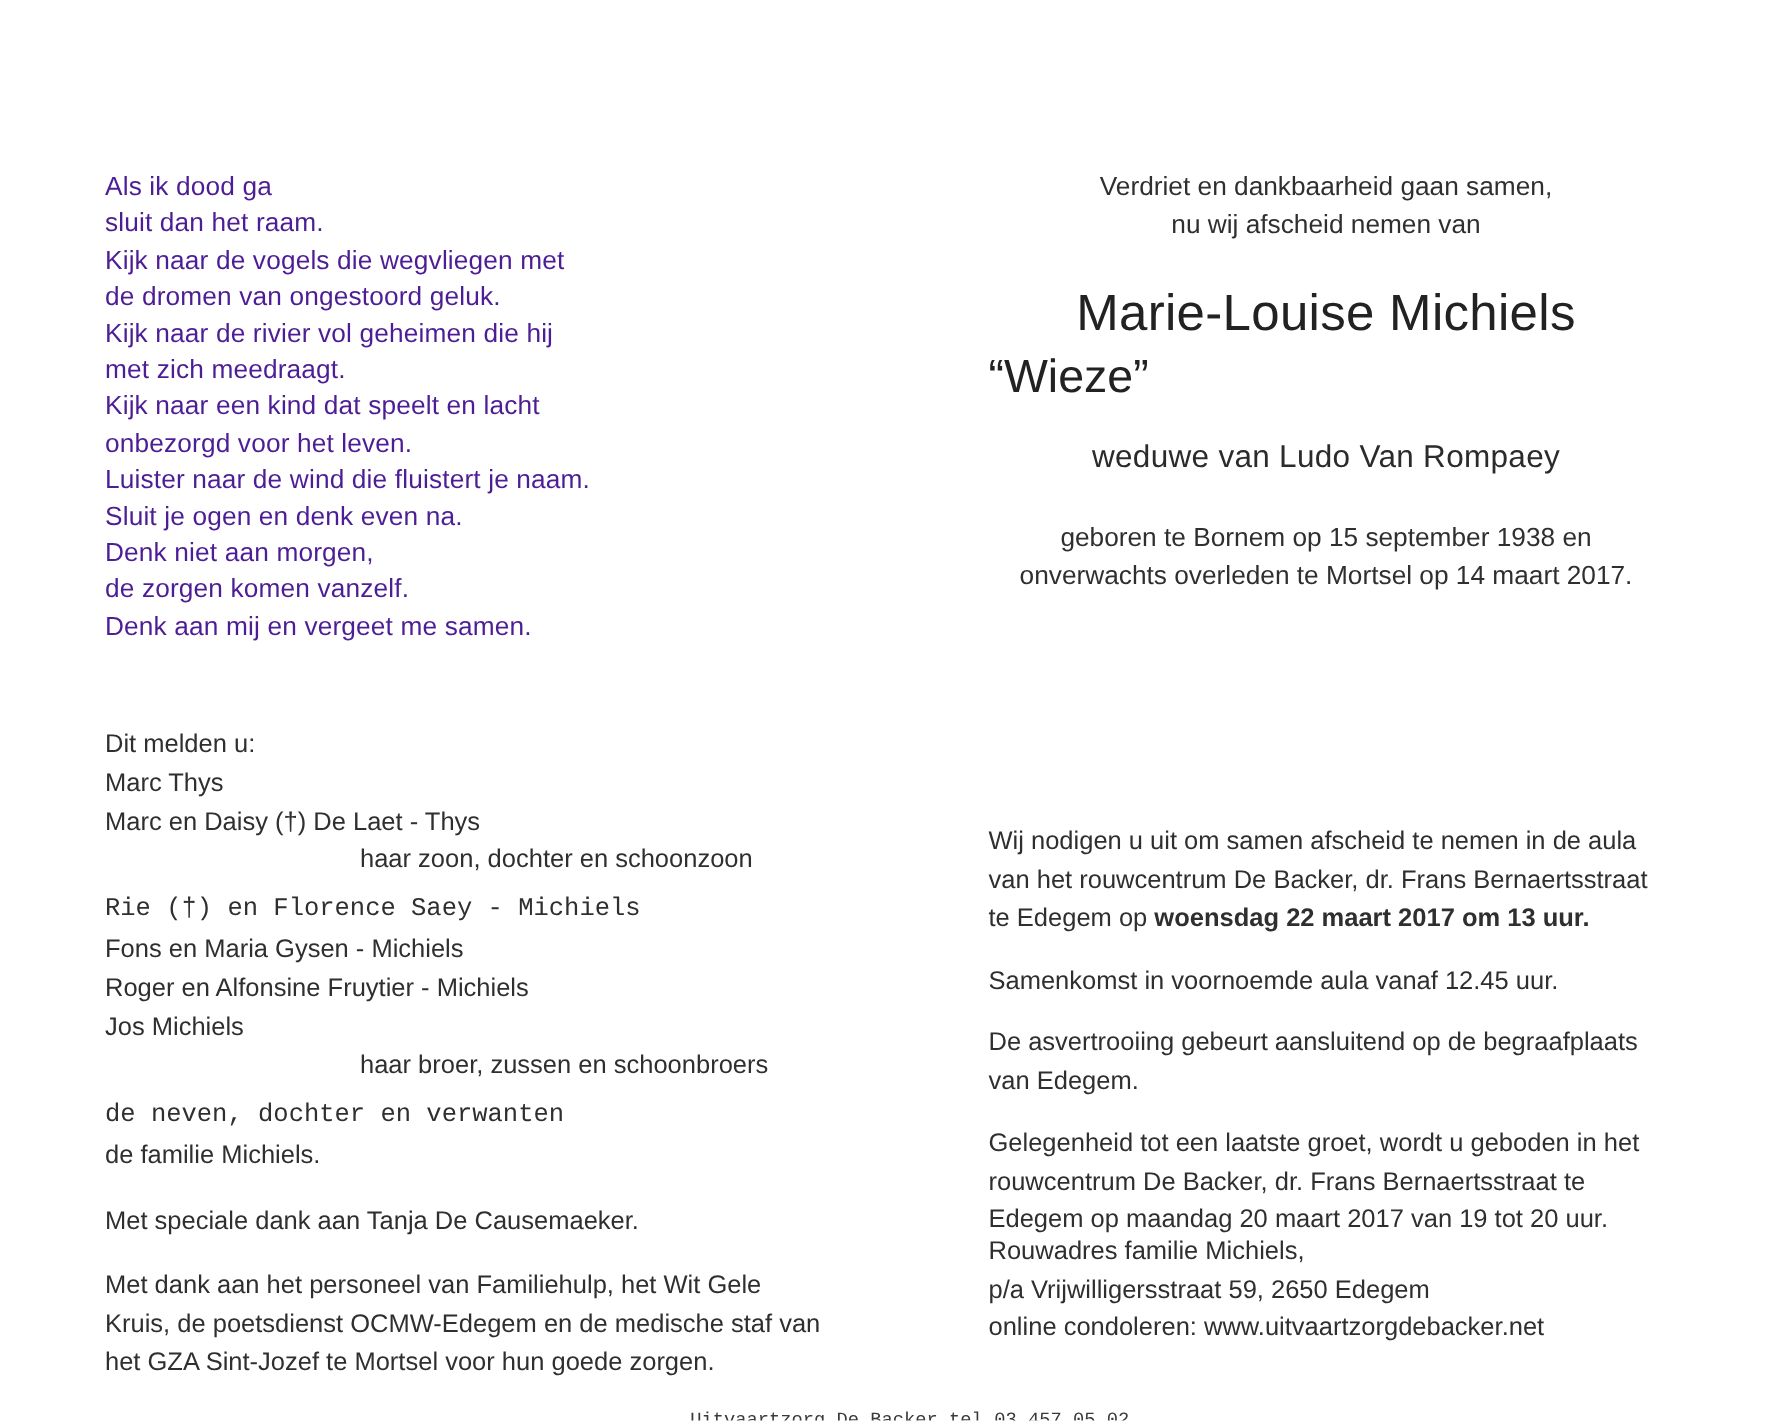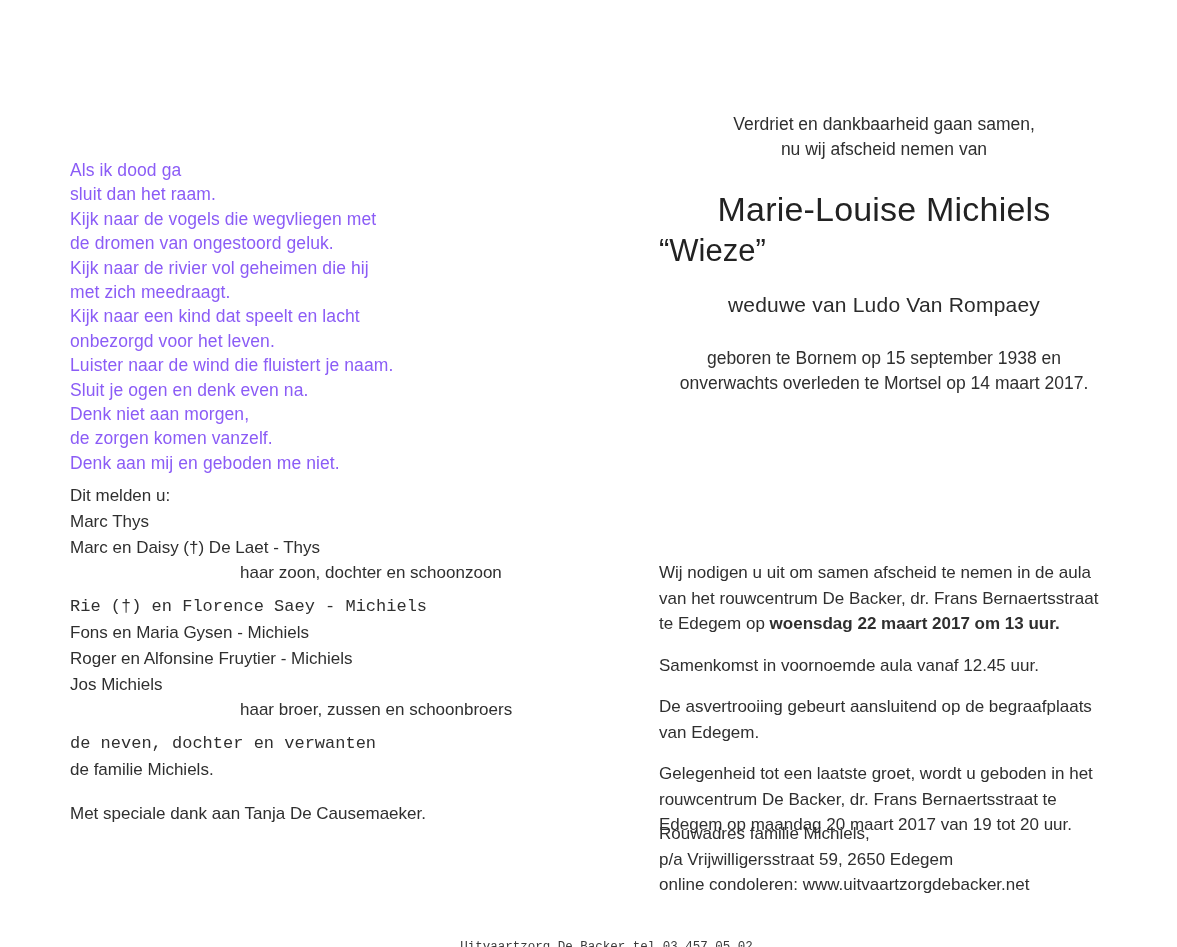--- a/index.html
+++ b/index.html
@@ -30,23 +30,22 @@
     position: absolute;
     left: 659px;
     top: 112px;
     width: 450px;
   }
 
   
   .poem {
     font-size: 17.5px;
     line-height: 24.4px;
-    color: #8b5cf6;
+    color: #4c1d95;
     letter-spacing: 0.1px;
-    margin-top: 46px;
   }
   .poem div { white-space: pre; }
 
   
   .family {
     position: absolute;
     left: 70px;
     top: 483px;
     width: 480px;
     font-size: 17px;
@@ -98,21 +97,21 @@
     text-align: center;
     font-size: 17.5px;
     line-height: 25px;
     color: #2f2f2f;
     margin-top: 28px;
   }
 
   .invite {
     position: absolute;
     left: 659px;
-    top: 560px;
+    top: 548px;
     width: 452px;
     font-size: 17px;
     line-height: 25.5px;
     color: #2f2f2f;
   }
   .invite p { margin: 0 0 16px 0; }
   .invite b { font-weight: 700; }
 
   .address {
     position: absolute;
@@ -151,36 +150,37 @@
     <div>Kijk naar de vogels die wegvliegen met</div>
     <div>de dromen van ongestoord geluk.</div>
     <div>Kijk naar de rivier vol geheimen die hij</div>
     <div>met zich meedraagt.</div>
     <div>Kijk naar een kind dat speelt en lacht</div>
     <div>onbezorgd voor het leven.</div>
     <div>Luister naar de wind die fluistert je naam.</div>
     <div>Sluit je ogen en denk even na.</div>
     <div>Denk niet aan morgen,</div>
     <div>de zorgen komen vanzelf.</div>
-    <div>Denk aan mij en geboden me niet.</div>
+    <div>Denk aan mij en vergeet me samen.</div>
   </div>
 
   <div class="family">
     <div class="line">Dit melden u:</div>
     <div class="line">Marc Thys</div>
     <div class="line">Marc en Daisy (†) De Laet - Thys</div>
     <div class="line indent">haar zoon, dochter en schoonzoon</div>
     <div class="line gap-before">Rie (†) en Florence Saey - Michiels</div>
     <div class="line">Fons en Maria Gysen - Michiels</div>
     <div class="line">Roger en Alfonsine Fruytier - Michiels</div>
     <div class="line">Jos Michiels</div>
     <div class="line indent">haar broer, zussen en schoonbroers</div>
     <div class="line gap-before">de neven, dochter en verwanten</div>
     <div class="line">de familie Michiels.</div>
     <div class="para">Met speciale dank aan Tanja De Causemaeker.</div>
+    <div class="para">Met dank aan het personeel van Familiehulp, het Wit Gele Kruis, de poetsdienst OCMW-Edegem en de medische staf van het GZA Sint-Jozef te Mortsel voor hun goede zorgen.</div>
   </div>
 
   <div class="col-right">
     <div class="intro">Verdriet en dankbaarheid gaan samen,</div>
     <div class="intro">nu wij afscheid nemen van</div>
     <div class="name">Marie-Louise Michiels</div>
     <div class="nickname">“Wieze”</div>
     <div class="spouse">weduwe van  Ludo Van Rompaey</div>
     <div class="birth">geboren te Bornem op 15 september 1938 en</div>
     <div class="birth" style="margin-top:0">onverwachts overleden te Mortsel op 14 maart 2017.</div>

